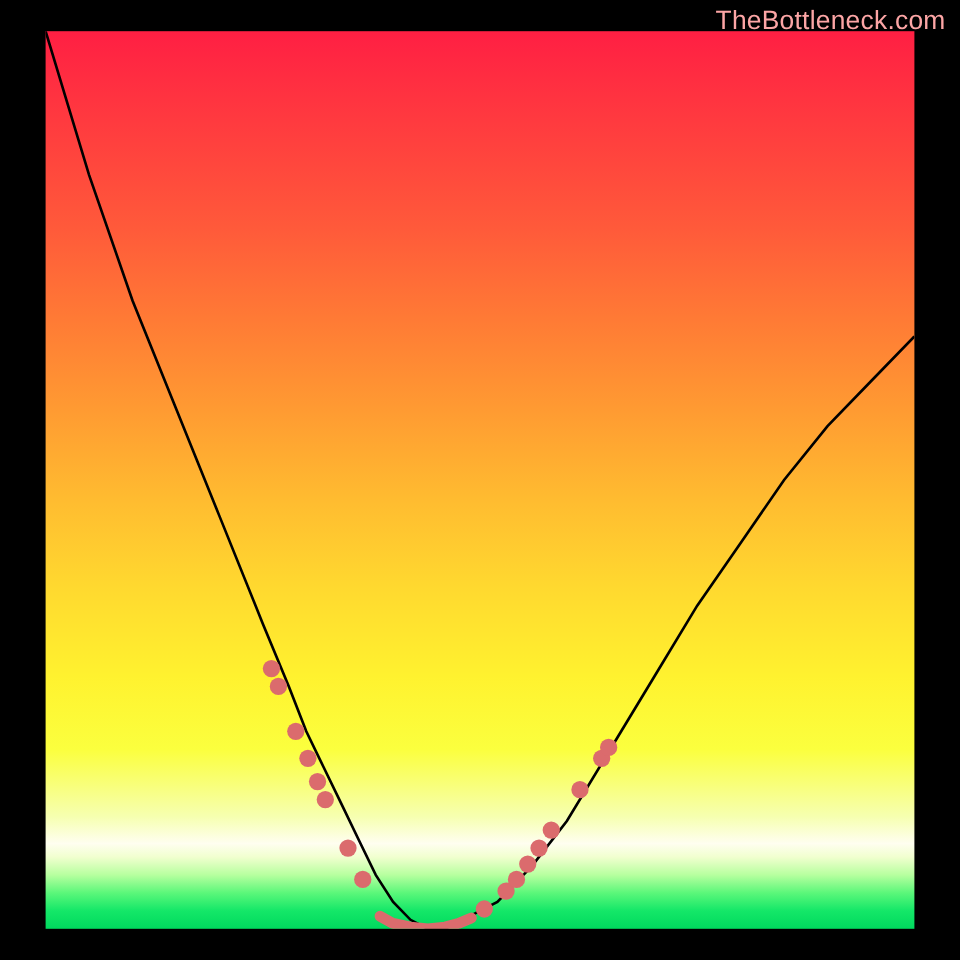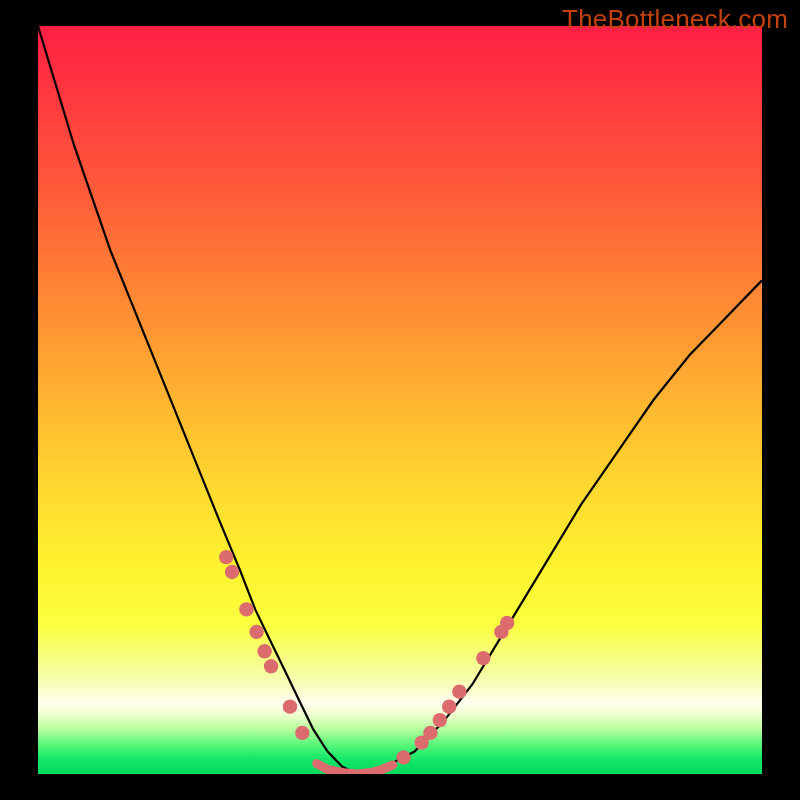--- a/index.html
+++ b/index.html
@@ -41,22 +41,22 @@
       #b7ff9f 94%,
       #5bf77a 96%,
       #14e768 98%,
       #00d95e 100%
     );
   }
   .watermark {
     position: absolute;
     top: 4px;
     right: 12px;
-    color: #c2410c;
-    font-size: 26px;
+    color: #fca5a5;
+    font-size: 22px;
     letter-spacing: 0.2px;
     font-weight: 500;
   }
   svg.curve {
     position: absolute;
     left: 0;
     top: 0;
     width: 724px;
     height: 748px;
   }

